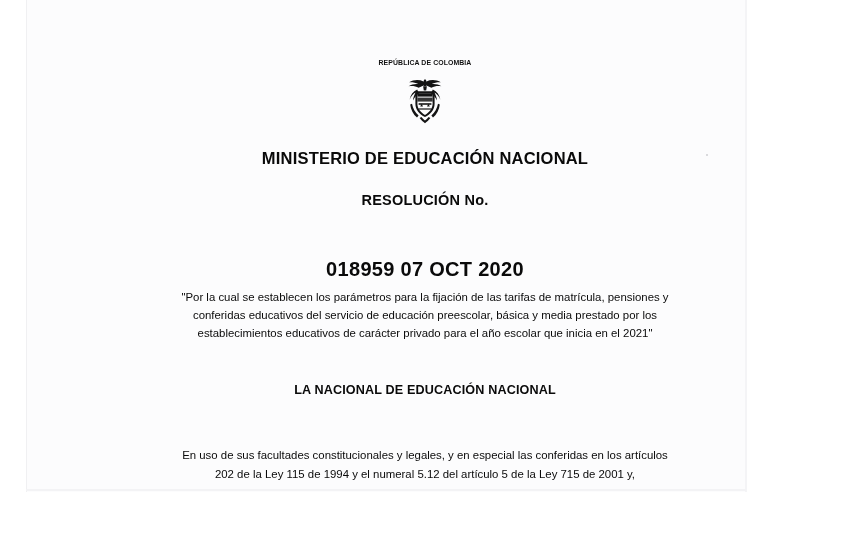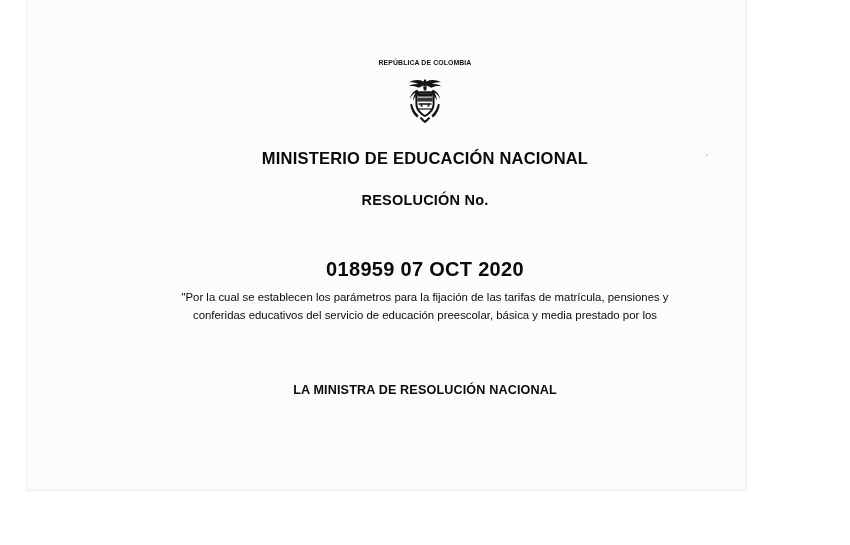--- a/index.html
+++ b/index.html
@@ -205,20 +205,23 @@
 
   <div class="row" id="ministry-title">MINISTERIO DE EDUCACIÓN NACIONAL</div>
 
   <div class="row" id="resolution-label">RESOLUCIÓN No.</div>
 
   <div class="row" id="resolution-number">018959 07 OCT 2020</div>
 
   <div class="row" id="summary-block">
     <span class="pline">"Por la cual se establecen los parámetros para la fijación de las tarifas de matrícula, pensiones y</span>
     <span class="pline">conferidas educativos del servicio de educación preescolar, básica y media prestado por los</span>
+    <span class="pline">establecimientos educativos de carácter privado para el año escolar que inicia en el 2021"</span>
   </div>
 
-  <div class="row" id="minister-title">LA MINISTRA DE RESOLUCIÓN NACIONAL</div>
+  <div class="row" id="minister-title">LA NACIONAL DE EDUCACIÓN NACIONAL</div>
 
   <div class="row" id="considerations-block">
+    <span class="pline">En uso de sus facultades constitucionales y legales, y en especial las conferidas en los artículos</span>
+    <span class="pline">202 de la Ley 115 de 1994 y el numeral 5.12 del artículo 5 de la Ley 715 de 2001 y,</span>
   </div>
 
 </div>
 
 </body></html>

